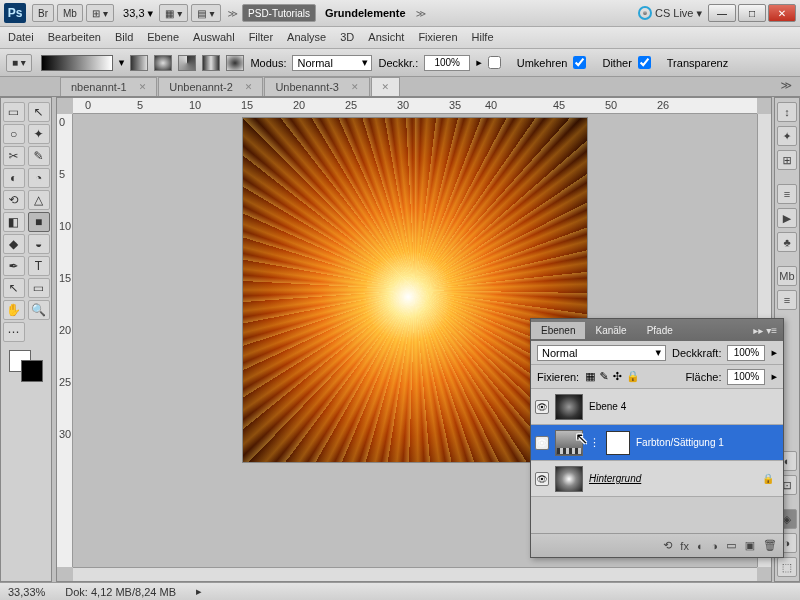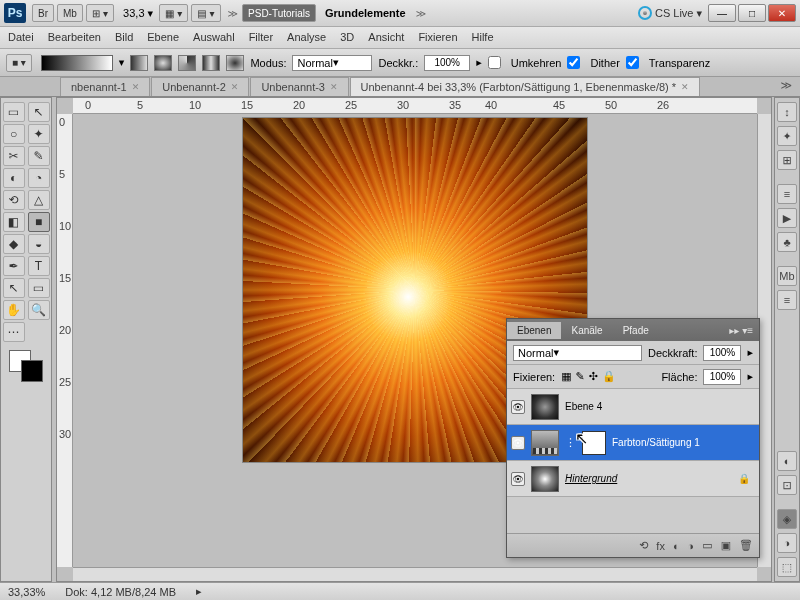--- a/index.html
+++ b/index.html
@@ -18,23 +18,23 @@
 .win-btn { width: 28px; height: 18px; border: 1px solid #888; border-radius: 2px; display: flex; align-items: center; justify-content: center; font-size: 10px;}
 .win-min { background: linear-gradient(#f5f5f5,#ccc);}
 .win-max { background: linear-gradient(#f5f5f5,#ccc);}
 .win-close { background: linear-gradient(#e07060,#c03020); color: #fff;}
 .menubar { height: 22px; background: linear-gradient(#e8e8e8,#d6d6d6); display: flex; align-items: flex-start; padding: 4px 8px; gap: 14px; border-bottom: 1px solid #aaa;}
 .menubar span { color: #333; }
 .optbar { height: 28px; background: linear-gradient(#e0e0e0,#c4c4c4); display: flex; align-items: center; padding: 0 6px; gap: 6px; border-bottom: 1px solid #999;}
 .grad-prev { width: 72px; height: 16px; background: linear-gradient(90deg,#000,#fff); border: 1px solid #666;}
 .grad-btn { width: 18px; height: 16px; border: 1px solid #777; background: #ccc; display: inline-block;}
 .opt-input { width: 46px; height: 16px; background: #fff; border: 1px solid #888; text-align: center; font-size: 10px;}
-.cb { display: flex; align-items: flex-end; gap: 10px; font-size: 10px;}
+.cb { display: flex; align-items: flex-end; gap: 16px; font-size: 10px;}
 .tabs { height: 20px; background: #bdbdbd; display: flex; align-items: stretch; border-bottom: 1px solid #888; padding-left: 60px;}
-.doc-tab { padding: 2px 10px; background: #c8c8c8; border: 1px solid #999; border-bottom: none; margin-right: 1px; font-size: 10px; color: #444; display: flex; align-items: center; gap: 5px;}
+.doc-tab { padding: 2px 10px; background: #c8c8c8; border: 1px solid #999; border-bottom: none; margin-right: 1px; font-size: 10px; color: #444; display: flex; align-items: center; gap: 12px;}
 .doc-tab.active { background: #e4e4e4; }
 .doc-tab .x { color: #888; font-size: 9px;}
 .tabs-chev { margin-left: auto; padding: 2px 8px; color: #555;}
 .workspace { position: absolute; top: 97px; left: 56px; right: 28px; bottom: 18px; background: #bfbfbf; border: 1px solid #888; overflow: hidden;}
 .ruler-h { position: absolute; top: 0; left: 16px; right: 14px; height: 16px; background: #eee; border-bottom: 1px solid #999; font-size: 7px; overflow: hidden;}
 .ruler-h span { position: absolute; top: 1px; color: #444;}
 .ruler-v { position: absolute; top: 16px; left: 0; bottom: 14px; width: 16px; background: #eee; border-right: 1px solid #999; font-size: 7px;}
 .ruler-v span { position: absolute; left: 2px; color: #444; writing-mode: horizontal-tb;}
 .canvas-area { position: absolute; top: 16px; left: 16px; right: 14px; bottom: 14px; background: #bfbfbf; display: flex; align-items: flex-start; justify-content: center; padding-top: 4px;}
 .canvas { width: 344px; height: 344px; background: radial-gradient(circle at 48% 52%, #fff 0%, #ffe990 8%, #ffb030 18%, #e86a10 35%, #a83800 55%, #5a1e00 78%, #2a0d00 100%); box-shadow: 0 0 0 1px #888; position: relative; overflow: hidden;}
@@ -44,27 +44,27 @@
 .toolbox { position: absolute; top: 97px; left: 0; width: 52px; bottom: 18px; background: #d0d0d0; border: 1px solid #888; padding: 4px 2px;}
 .toolgrid { display: grid; grid-template-columns: 22px 22px; gap: 2px 3px; justify-content: center;}
 .tool { width: 22px; height: 20px; background: #d8d8d8; border: 1px solid #aaa; border-radius: 2px; display: flex; align-items: center; justify-content: center; font-size: 12px; color: #333;}
 .tool.sel { background: #bbb; border-color: #666;}
 .colorpick { margin-top: 8px; position: relative; height: 34px;}
 .fgc { position: absolute; top: 0; left: 6px; width: 22px; height: 22px; background: #fff; border: 1px solid #666;}
 .bgc { position: absolute; top: 10px; left: 18px; width: 22px; height: 22px; background: #000; border: 1px solid #666;}
 .rightdock { position: absolute; top: 97px; right: 0; width: 26px; bottom: 18px; background: #c8c8c8; border: 1px solid #888; display: flex; flex-direction: column; gap: 4px; padding: 4px 2px;}
 .rightdock .ic { width: 20px; height: 20px; background: #d8d8d8; border: 1px solid #999; border-radius: 2px; font-size: 11px; display: flex; align-items: center; justify-content: center; color: #444;}
 .statusbar { position: absolute; bottom: 0; left: 0; right: 0; height: 18px; background: linear-gradient(#e4e4e4,#d0d0d0); border-top: 1px solid #999; display: flex; align-items: center; padding: 0 8px; gap: 20px; font-size: 10px; color: #333;}
-.layers-panel { position: absolute; top: 318px; left: 506px; width: 254px; height: 240px; background: #ef4444; border: 1px solid #555; box-shadow: 2px 2px 6px rgba(0,0,0,0.3);}
+.layers-panel { position: absolute; top: 318px; left: 530px; width: 254px; height: 240px; background: #ef4444; border: 1px solid #555; box-shadow: 2px 2px 6px rgba(0,0,0,0.3);}
 .panel-tabs { height: 22px; background: linear-gradient(#7a7a7a,#6a6a6a); display: flex; align-items: center; padding-left: 0;}
 .ptab { padding: 3px 10px; color: #eee; font-size: 10px;}
 .ptab.act { background: #bfbfbf; color: #222;}
 .ptab-menu { margin-left: auto; color: #ddd; padding: 0 6px; font-size: 10px;}
 .panel-row { height: 24px; display: flex; align-items: center; padding: 0 6px; gap: 6px; background: #d0d0d0; border-bottom: 1px solid #aaa; font-size: 10px;}
-.pselect { flex: 1; background: #fff; border: 1px solid #888; height: 16px; padding: 0 4px; font-size: 10px; display: flex; align-items: center; }
+.pselect { flex: 1; background: #fff; border: 1px solid #888; height: 16px; padding: 0 4px; font-size: 10px; display: flex; align-items: center; justify-content: space-between;}
 .pinput { width: 38px; height: 16px; background: #fff; border: 1px solid #888; text-align: center; font-size: 10px;}
 .lock-icons { display: flex; gap: 4px; font-size: 10px;}
 .layer-list { background: #ccc; height: 144px; overflow: hidden; position: relative;}
 .layer-row { height: 36px; display: flex; align-items: center; border-bottom: 1px solid #aaa; padding: 0 4px; gap: 6px; background: #d8d8d8;}
 .layer-row.sel { background: #2d6fd6; color: #fff;}
 .eye { width: 14px; height: 14px; border: 1px solid #777; border-radius: 2px; background: #eee; font-size: 9px; text-align: center; line-height: 12px;}
 .thumb { width: 28px; height: 26px; border: 1px solid #666; background: #888;}
 .thumb.cloud { background: radial-gradient(circle at 50% 50%, #999 0%, #333 60%, #111 100%);}
 .thumb.adj { background: linear-gradient(#bbb,#555); position: relative;}
 .thumb.adj::after { content:""; position:absolute; bottom:1px; left:1px; right:1px; height:6px; background: repeating-linear-gradient(90deg,#333 0 3px,#ccc 3px 6px);}
@@ -152,21 +152,20 @@
     </div>
   <div class="doc-tab">
       <span>Unbenannt-2</span>
       <span class="x">✕</span>
     </div>
   <div class="doc-tab">
       <span>Unbenannt-3</span>
       <span class="x">✕</span>
     </div>
   <div class="doc-tab active">
-      <span>Unbenannt-4 bei 33,3% (Farbton/Sättigung 1, Ebenenmaske/8) *</span>
       <span class="x">✕</span>
     </div>
   <div class="tabs-chev">≫</div>
 </div>
 
 <div class="toolbox">
   <div class="toolgrid">
     <div class="tool">▭</div>
       <div class="tool">↖</div>
     <div class="tool">○</div>

